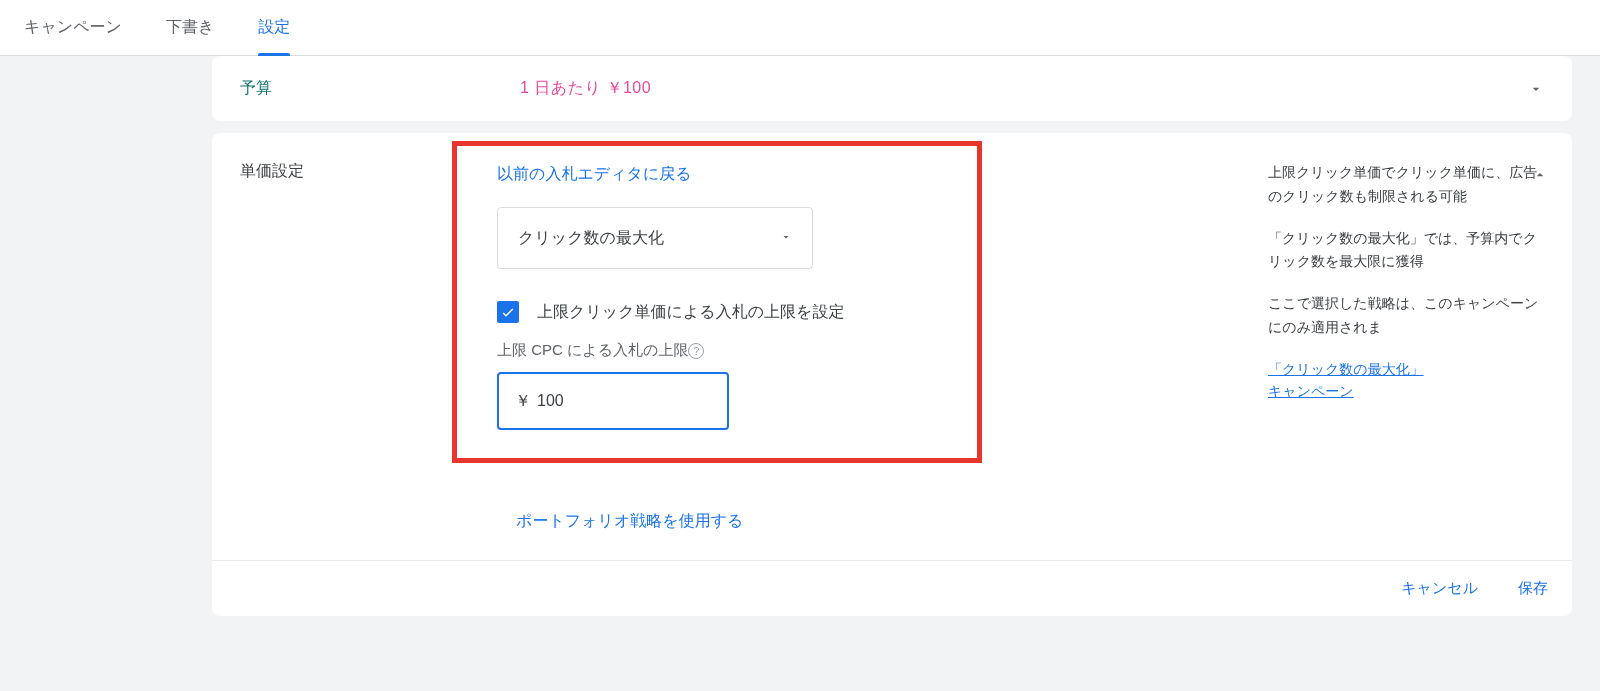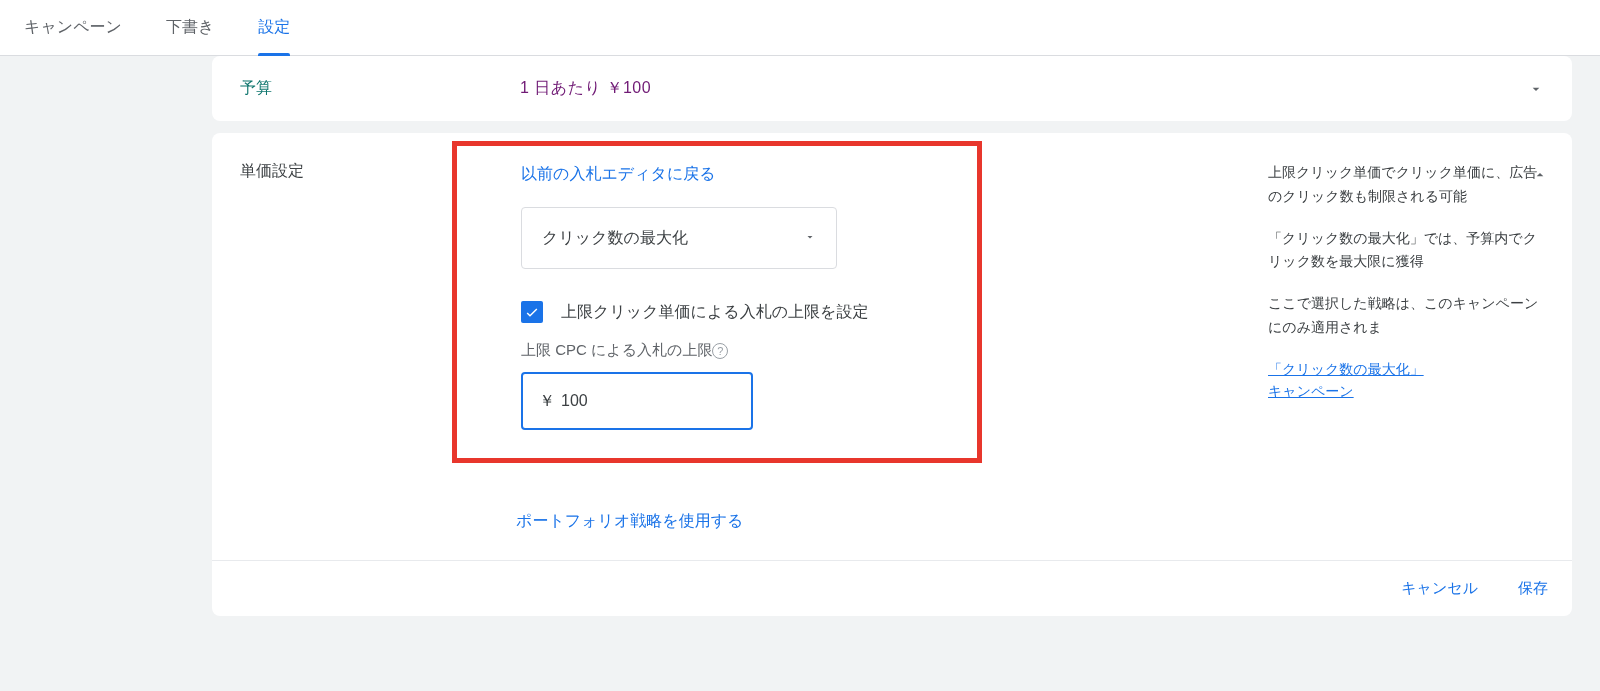--- a/index.html
+++ b/index.html
@@ -58,21 +58,21 @@
       padding: 22px 28px;
       position: relative;
     }
     .section-label {
       width: 280px;
       font-size: 16px;
       color: #0f766e;
     }
     .budget-value {
       font-size: 16px;
-      color: #701a75;
+      color: #ec4899;
       letter-spacing: 0.5px;
     }
     .chevron {
       position: absolute;
       right: 24px;
       top: 50%;
       transform: translateY(-50%);
       width: 24px;
       height: 24px;
       display: flex;
@@ -93,21 +93,21 @@
     .bid-label {
       font-size: 16px;
       color: #3c4043;
     }
     .bid-center {
       flex: 1;
       position: relative;
     }
     .red-box {
       border: 5px solid #e8362c;
-      padding: 18px 64px 28px 64px;
+      padding: 18px 64px 28px 40px;
       margin-left: -68px;
       margin-top: -20px;
       width: 530px;
     }
     .link-text {
       color: #1a73e8;
       font-size: 16px;
       cursor: pointer;
       display: inline-block;
       margin-bottom: 22px;

